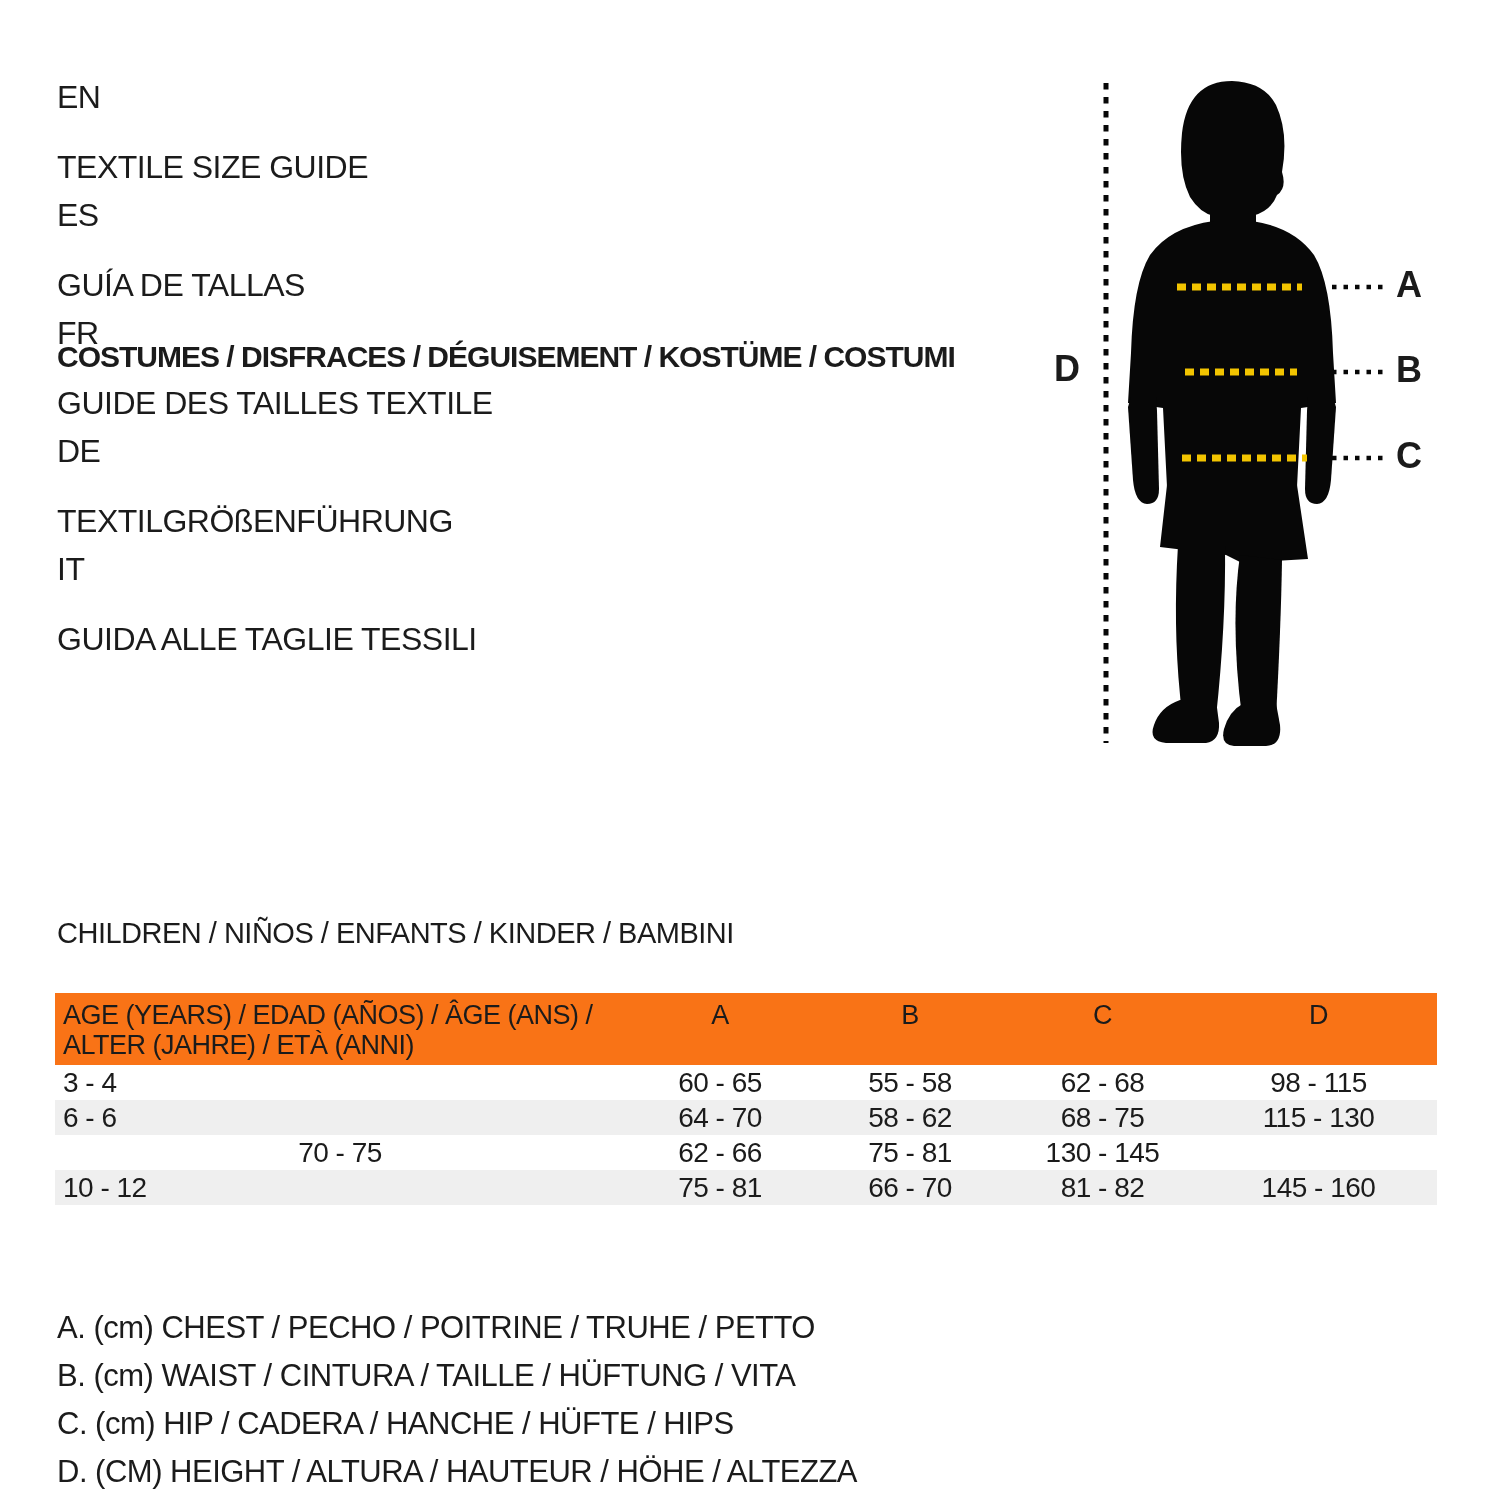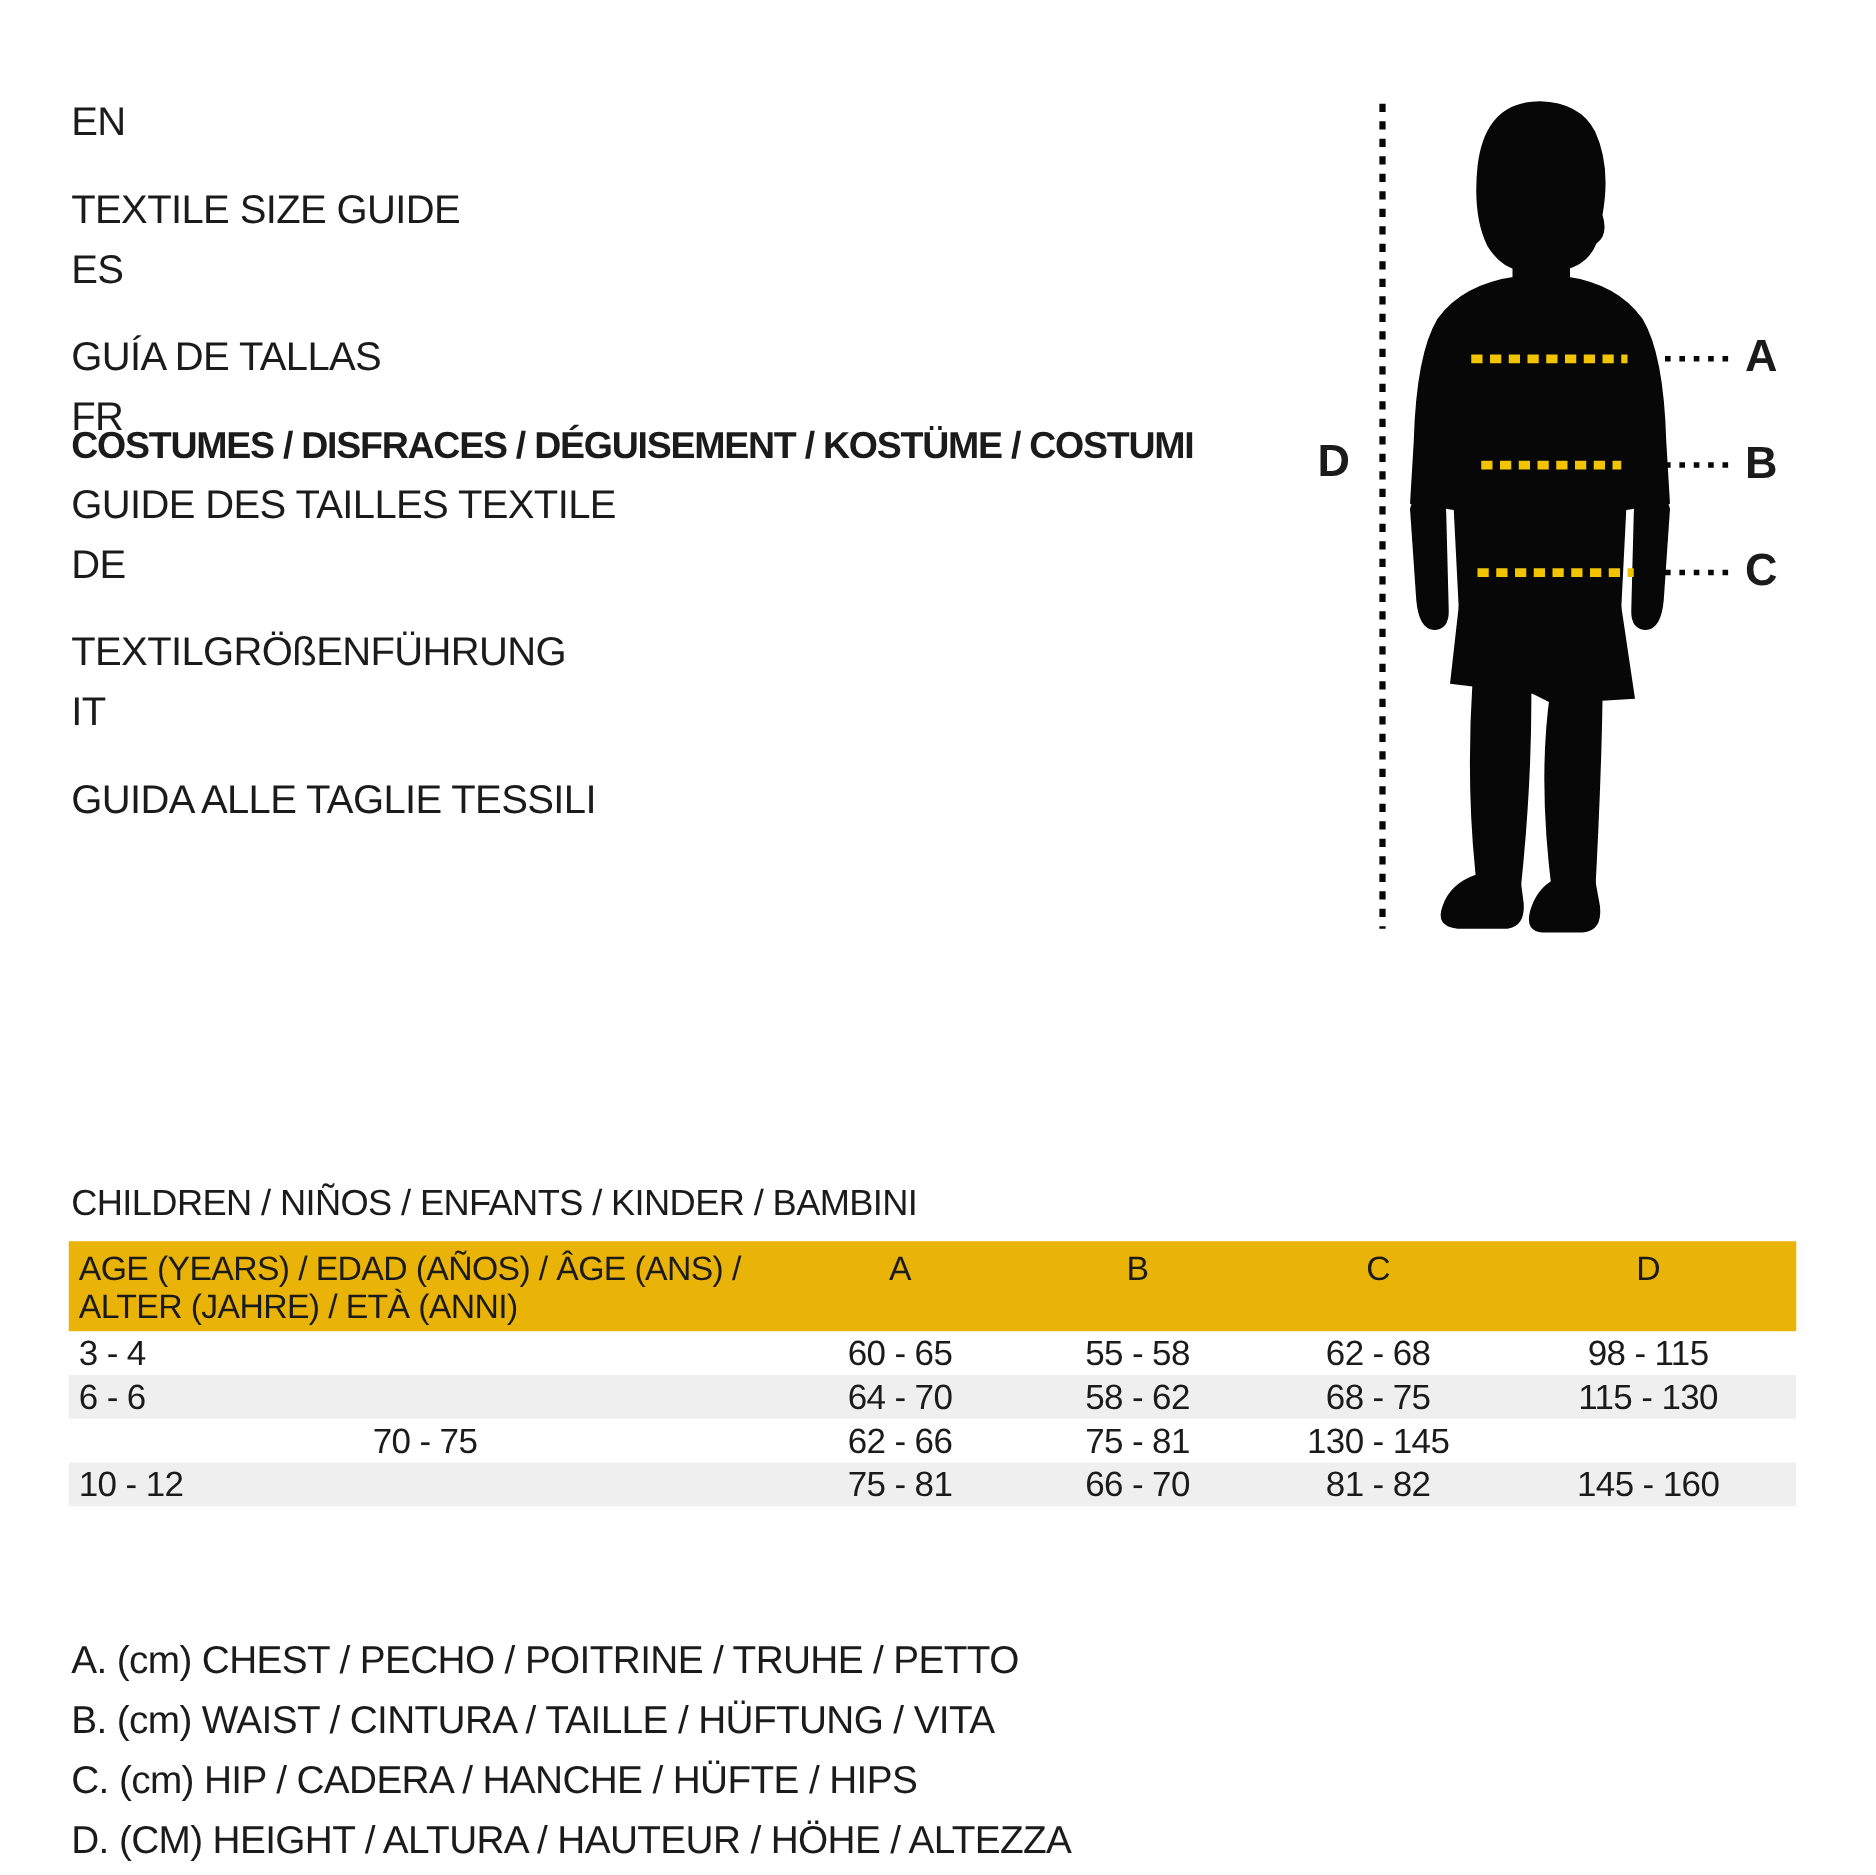--- a/index.html
+++ b/index.html
@@ -18,26 +18,26 @@
   
   .figure{position:absolute;left:1030px;top:55px;width:430px;height:710px;}
   .figure svg{position:absolute;left:0;top:0;}
   .measure-label{position:absolute;font-size:36px;font-weight:bold;line-height:36px;}
   .label-a{left:366px;top:212px;}
   .label-b{left:366px;top:297px;}
   .label-c{left:366px;top:383px;}
   .label-d{left:24px;top:296px;}
 
   
-  .children-title{position:absolute;left:57px;top:947px;font-size:29px;white-space:nowrap;}
+  .children-title{position:absolute;left:57px;top:917px;font-size:29px;white-space:nowrap;}
 
   
   .size-table{position:absolute;left:55px;top:993px;width:1382px;}
   .t-row{display:grid;grid-template-columns:570px 190px 190px 195px 237px;}
-  .t-header{background:#eab308;height:72px;font-size:27px;}
+  .t-header{background:#f97316;height:72px;font-size:27px;}
   .t-age-head{padding:7px 0 0 8px;line-height:30px;}
   .t-col-head{text-align:center;padding-top:7px;line-height:30px;}
   .t-body .t-row{height:35px;line-height:35px;font-size:28px;}
   .t-body .t-row:nth-child(even){background:#efefef;}
   .t-age-cell{padding-left:8px;}
   .t-val{text-align:center;}
 
   
   .legend{position:absolute;left:57px;top:1304px;}
   .legend-item{line-height:48px;font-size:31px;white-space:nowrap;}

